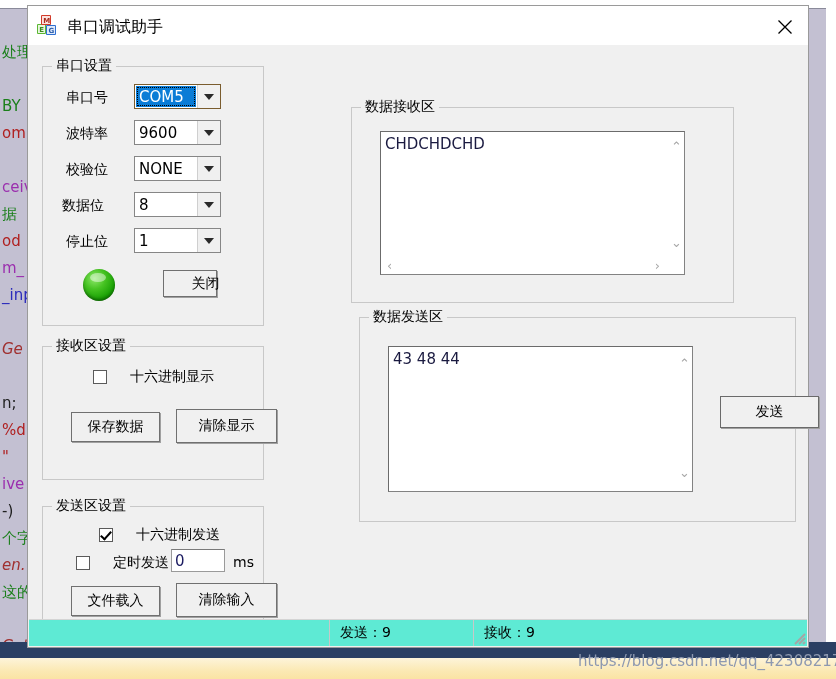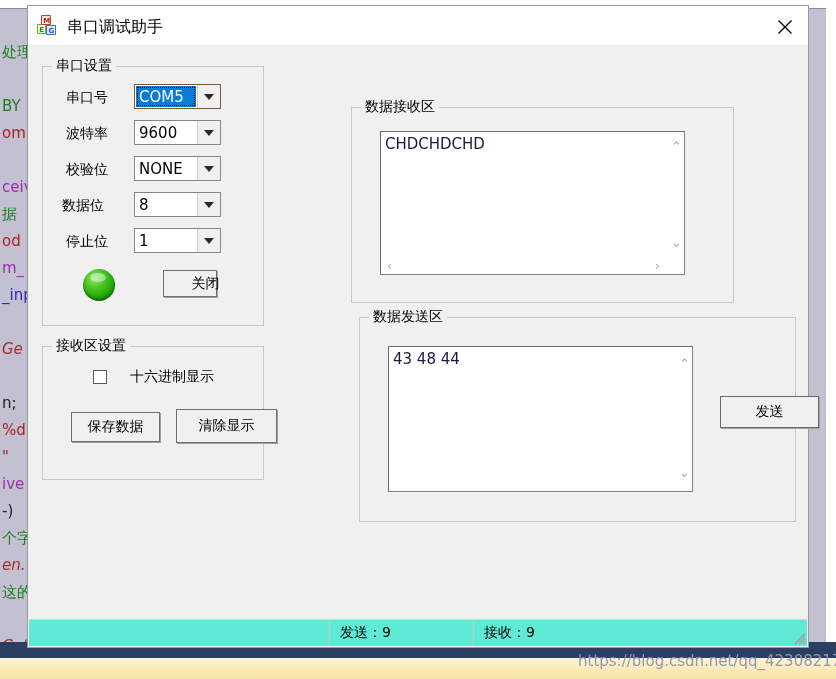--- a/index.html
+++ b/index.html
@@ -418,20 +418,38 @@
 
       <div class="cbrow" style="left:50px; top:21px;">
         <span class="cbox"></span>
         <span class="cblabel">十六进制显示</span>
       </div>
 
       <div class="btn" style="left:28px; top:65px; width:89px; height:30px;">保存数据</div>
       <div class="btn" style="left:133px; top:62px; width:101px; height:34px;">清除显示</div>
     </div>
 
+    <div class="group" style="left:14px; top:461px; width:222px; height:120px;">
+      <div class="legend">发送区设置</div>
+
+      <div class="cbrow" style="left:56px; top:19px;">
+        <span class="cbox checked"></span>
+        <span class="cblabel">十六进制发送</span>
+      </div>
+
+      <div class="cbrow" style="left:33px; top:47px;">
+        <span class="cbox"></span>
+        <span class="cblabel">定时发送</span>
+      </div>
+      <div class="numinput" style="left:128px; top:42px; width:54px; height:23px;">0</div>
+      <div class="fieldlabel" style="left:190px; top:47px;">ms</div>
+
+      <div class="btn" style="left:28px; top:79px; width:89px; height:30px;">文件载入</div>
+      <div class="btn" style="left:133px; top:76px; width:101px; height:34px;">清除输入</div>
+    </div>
 
     <div class="group" style="left:323px; top:62px; width:383px; height:196px;">
       <div class="legend">数据接收区</div>
 
       <div class="textpane" style="left:28px; top:23px; width:305px; height:144px;">
         <div class="content">CHDCHDCHD</div>
         <div class="vscroll" style="height:127px;">
           <span class="sb-arrow" style="left:4px; top:8px;">⌃</span>
           <span class="sb-arrow" style="left:4px; bottom:10px;">⌄</span>
         </div>

